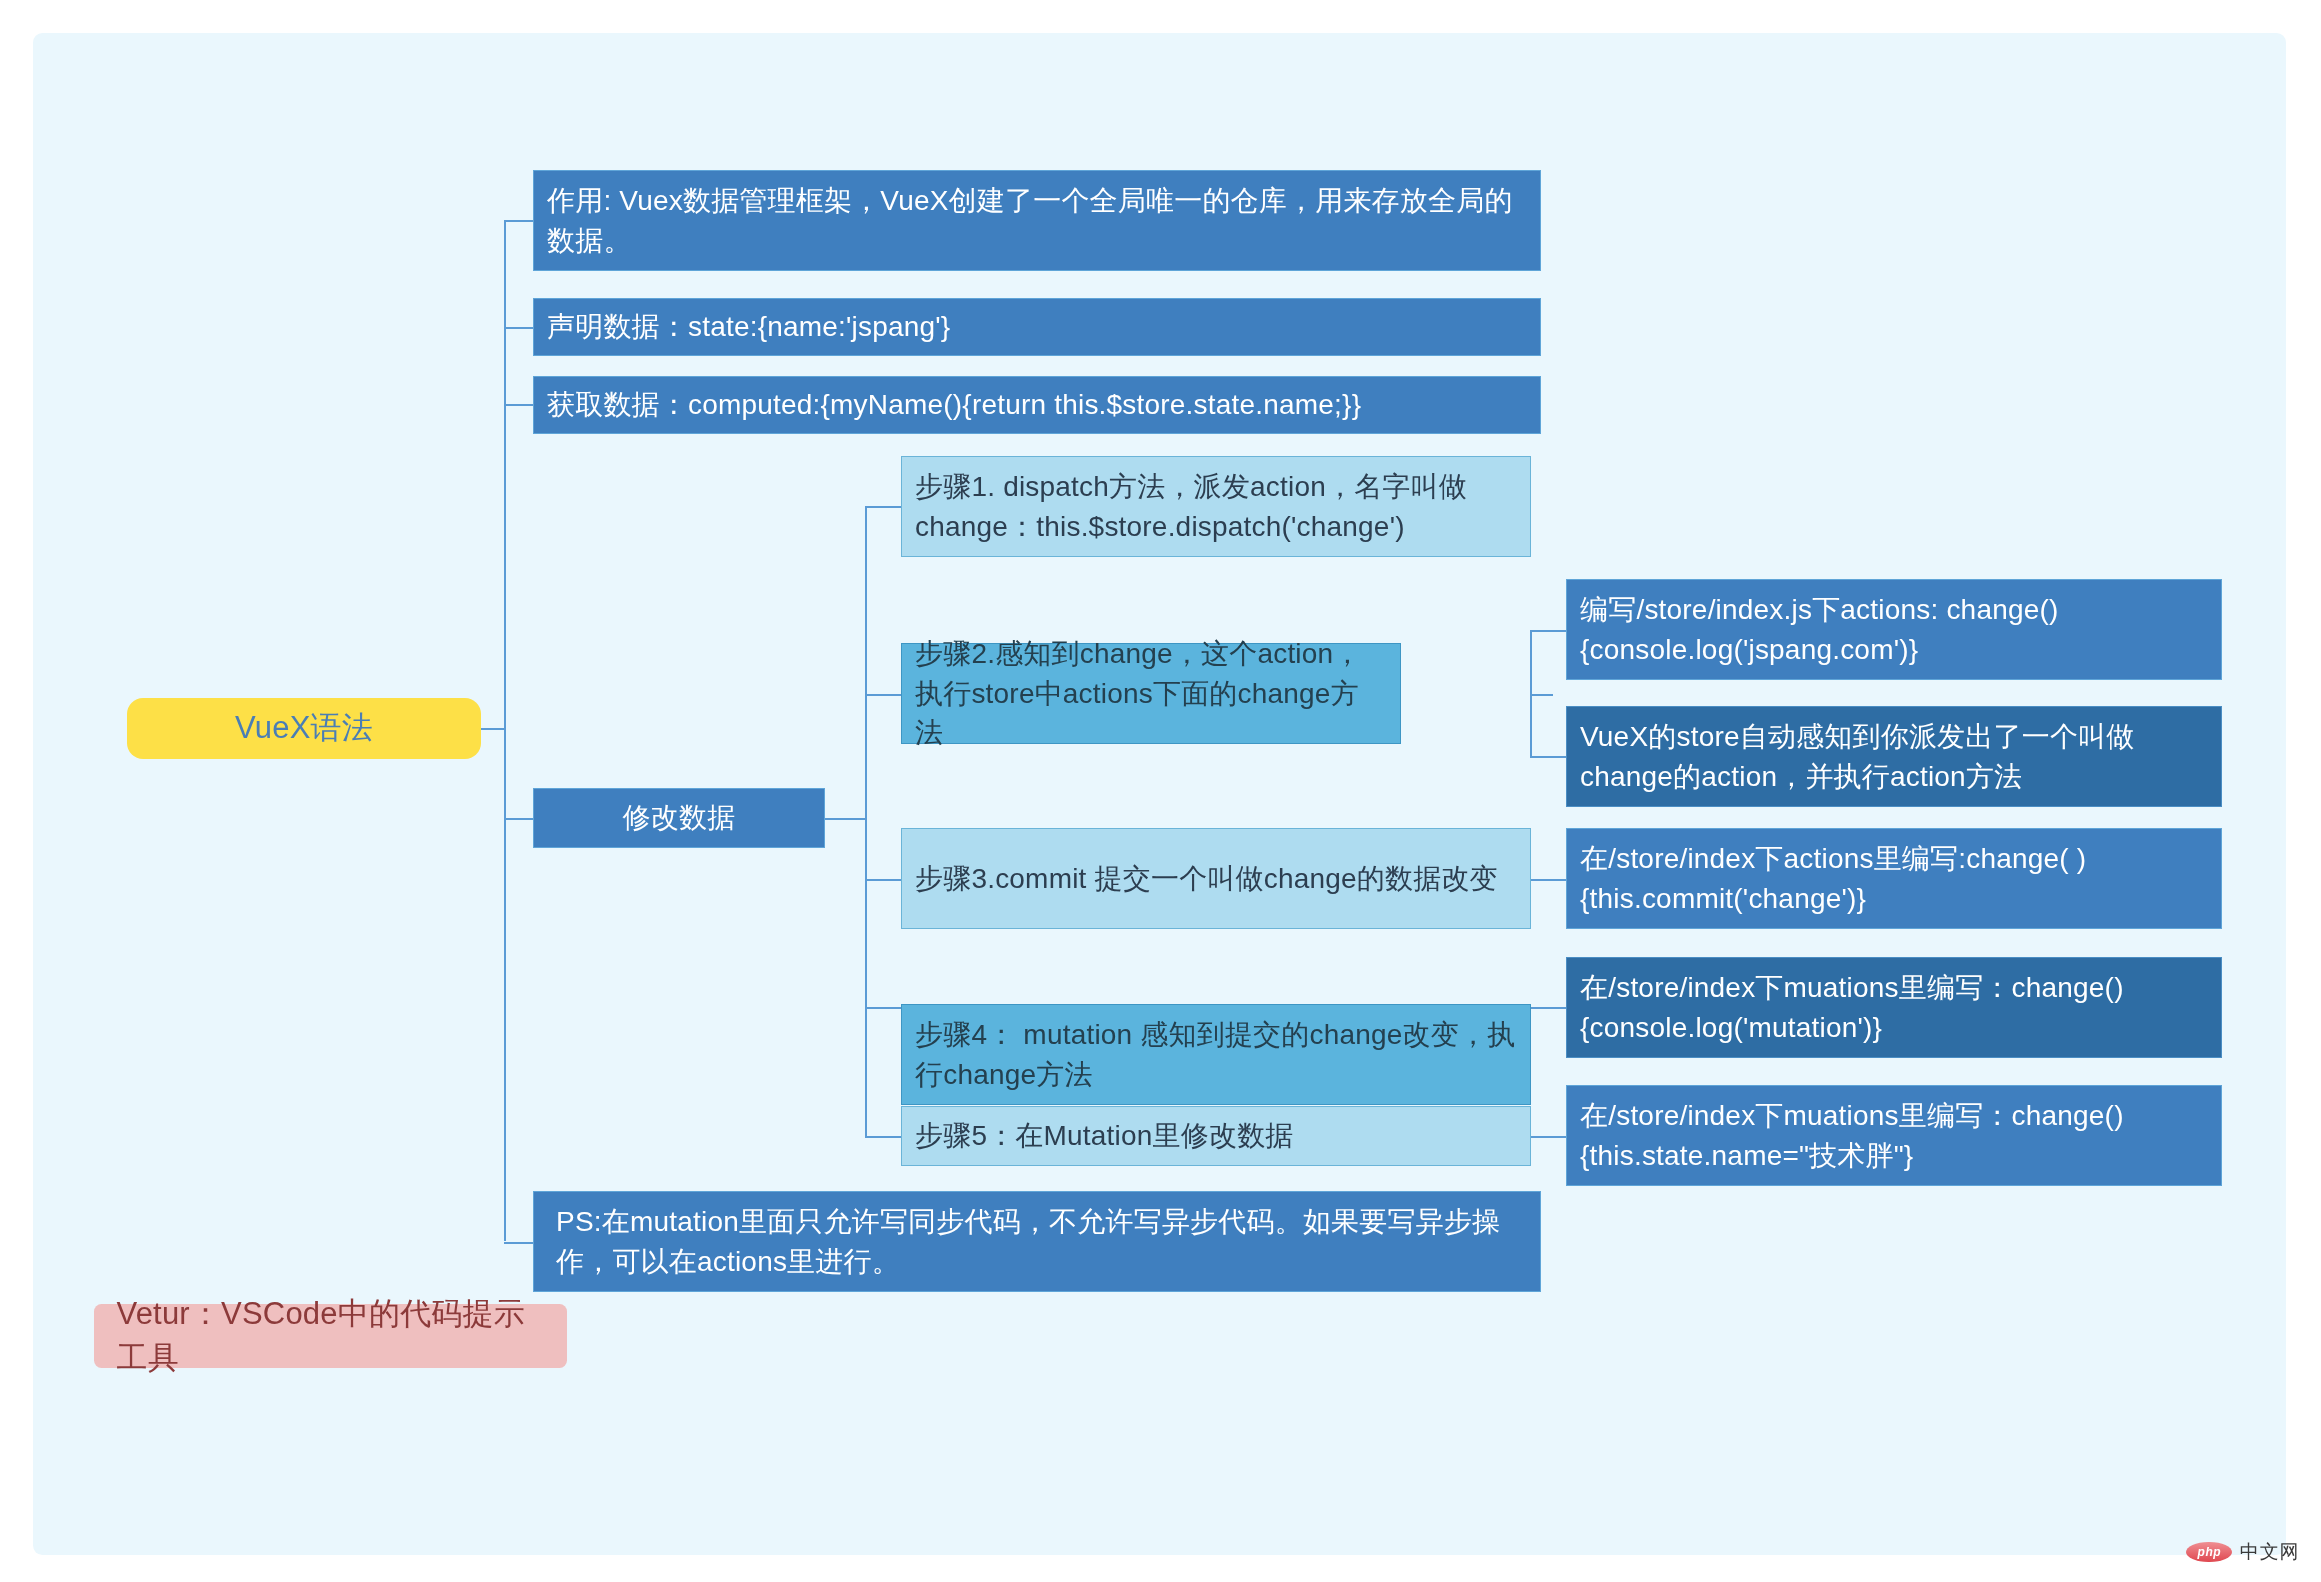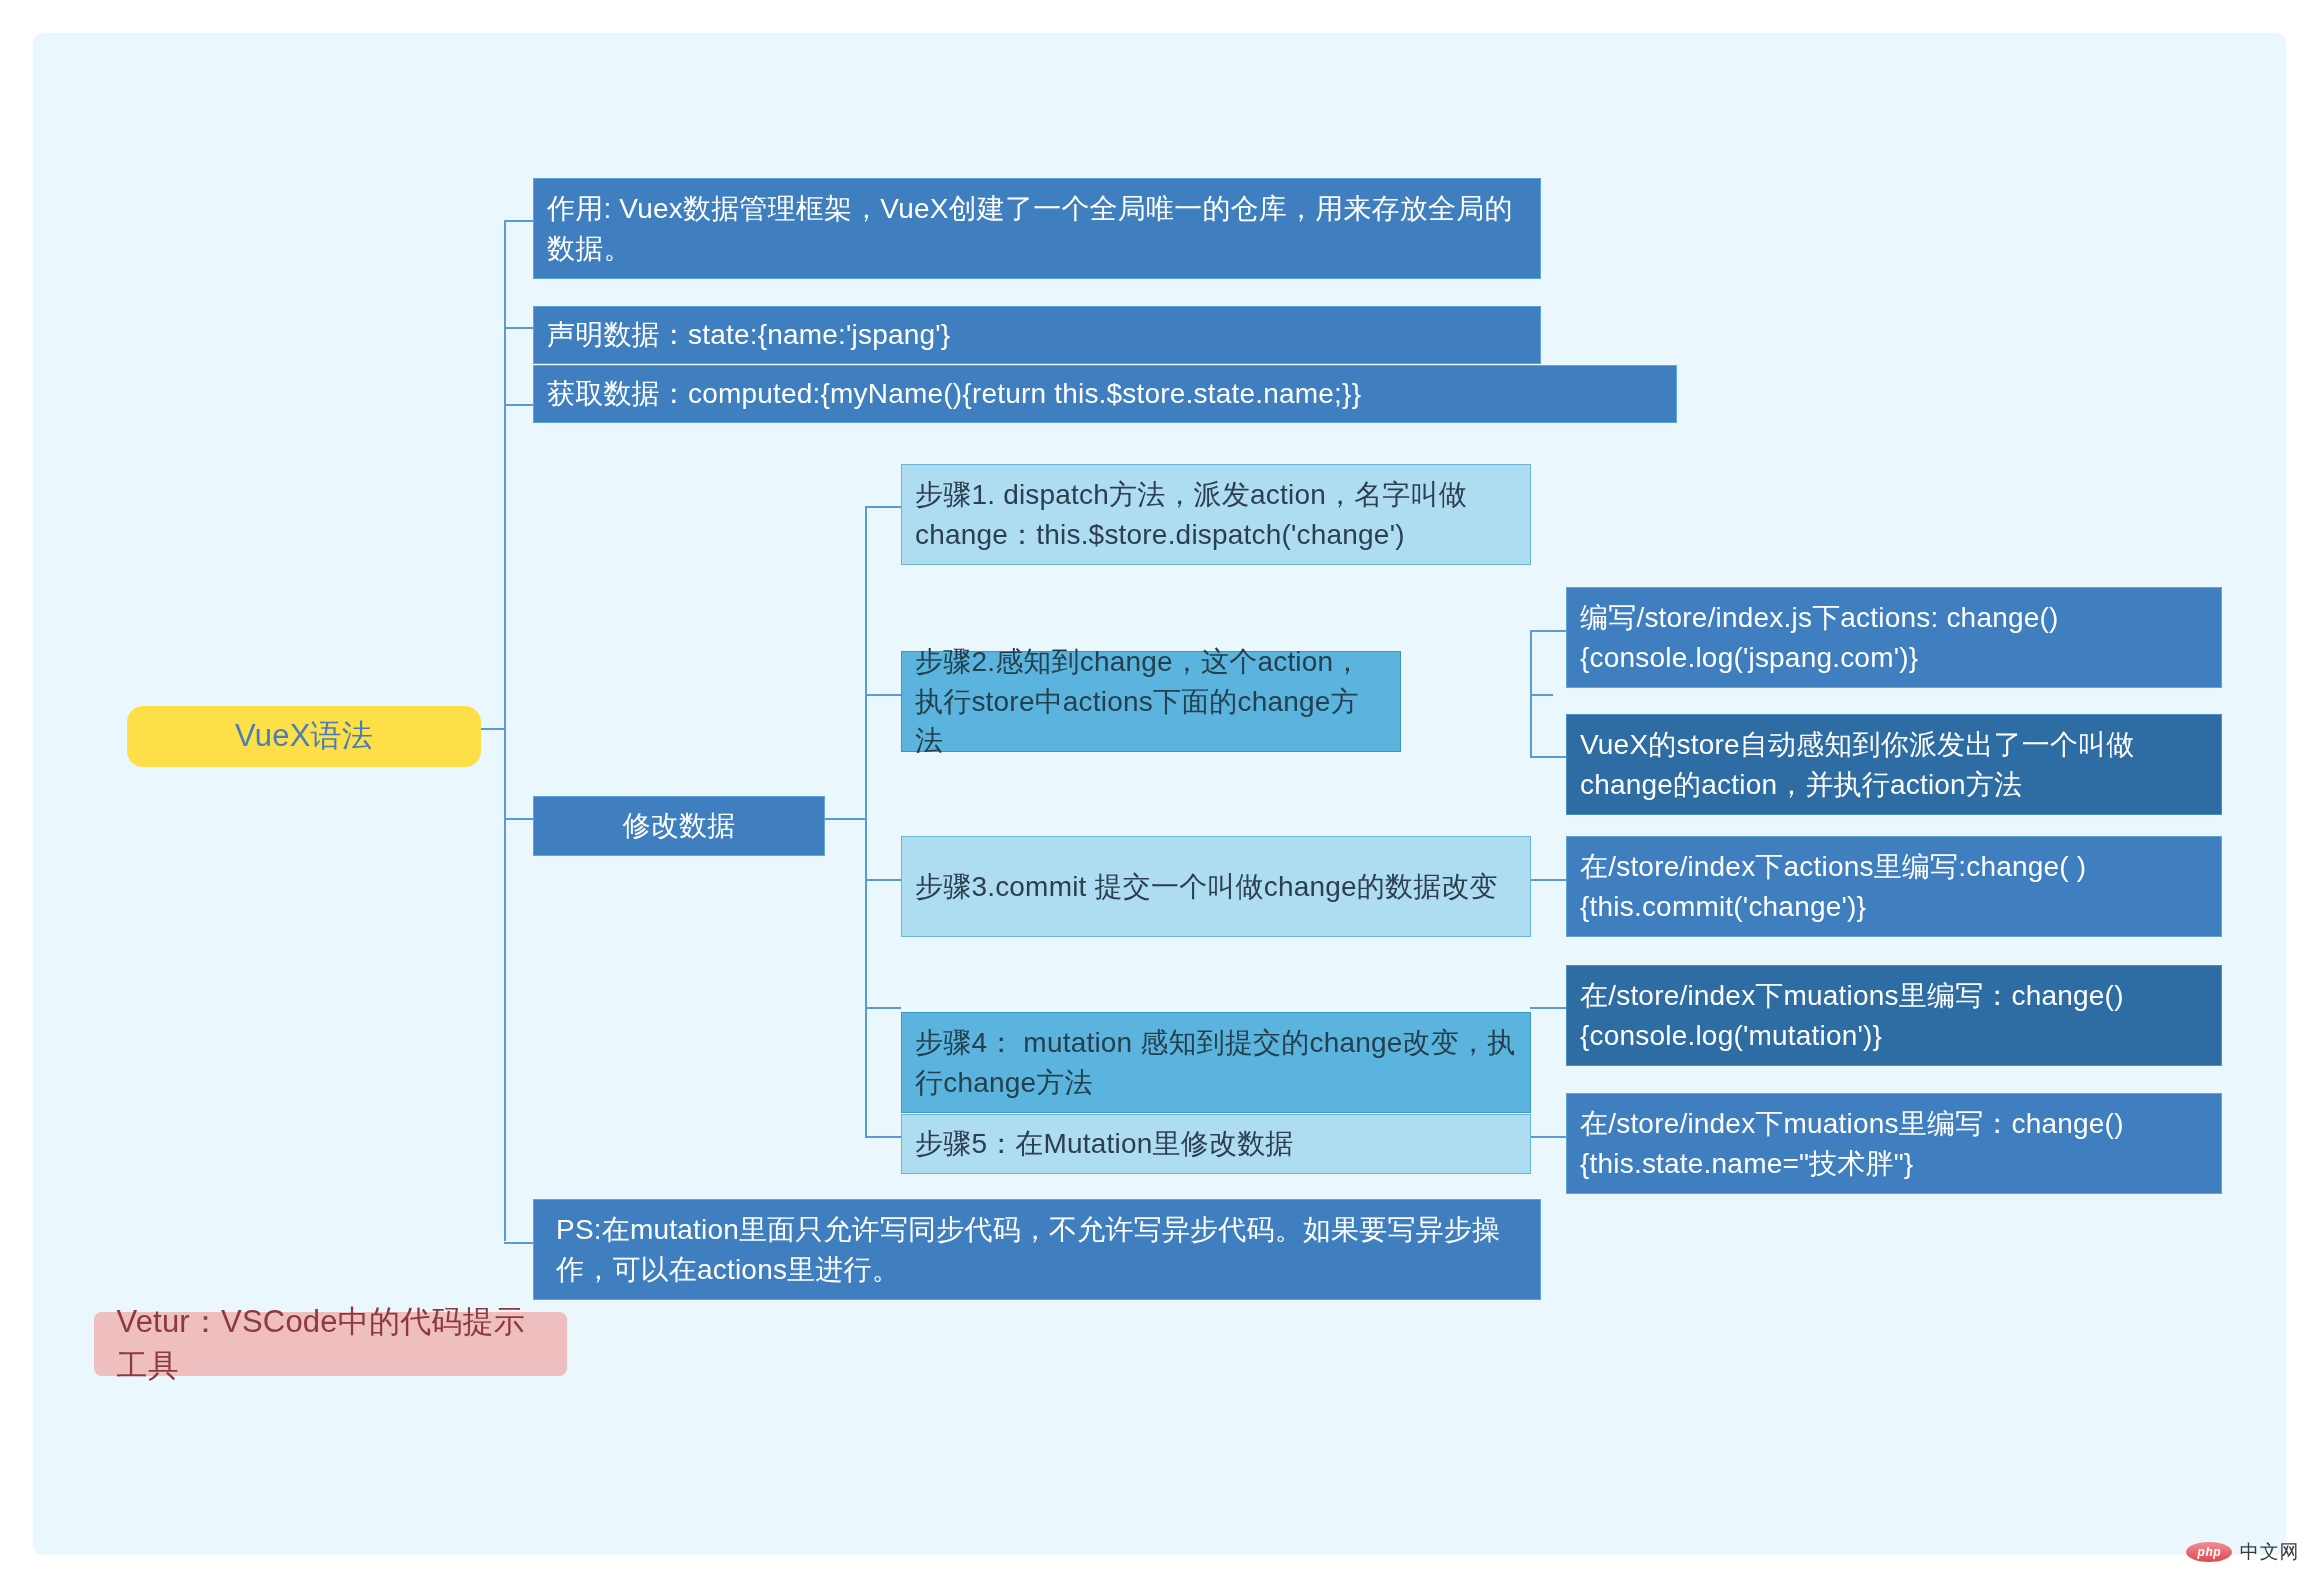--- a/index.html
+++ b/index.html
@@ -19,21 +19,20 @@
   }
   
   .node{
     position:absolute;
     box-sizing:border-box;
     display:flex;
     align-items:center;
     line-height:1.42;
     letter-spacing:0.2px;
     word-break:break-word;
-    margin-top:8px;
   }
   .node .txt{display:block;width:100%;}
 
   
   .root{
     background:#fde047;
     color:#4a7eb5;
     border-radius:16px;
     justify-content:center;
     text-align:center;
@@ -144,21 +143,21 @@
   </div>
 
   <div class="node blue-mid" style="left:500px;top:137px;width:1008px;height:101px;">
     <span class="txt">作用: Vuex数据管理框架，VueX创建了一个全局唯一的仓库，用来存放全局的数据。</span>
   </div>
 
   <div class="node blue-mid" style="left:500px;top:265px;width:1008px;height:58px;">
     <span class="txt">声明数据：state:{name:'jspang'}</span>
   </div>
 
-  <div class="node blue-mid" style="left:500px;top:324px;width:1144px;height:58px;">
+  <div class="node blue-mid" style="left:500px;top:343px;width:1008px;height:58px;">
     <span class="txt">获取数据：computed:{myName(){return this.$store.state.name;}}</span>
   </div>
 
   <div class="node blue-mid centered" style="left:500px;top:755px;width:292px;height:60px;">
     <span class="txt">修改数据</span>
   </div>
 
   <div class="node blue-mid" style="left:500px;top:1158px;width:1008px;height:101px;padding-left:22px;">
     <span class="txt">PS:在mutation里面只允许写同步代码，不允许写异步代码。如果要写异步操作，可以在actions里进行。</span>
   </div>

